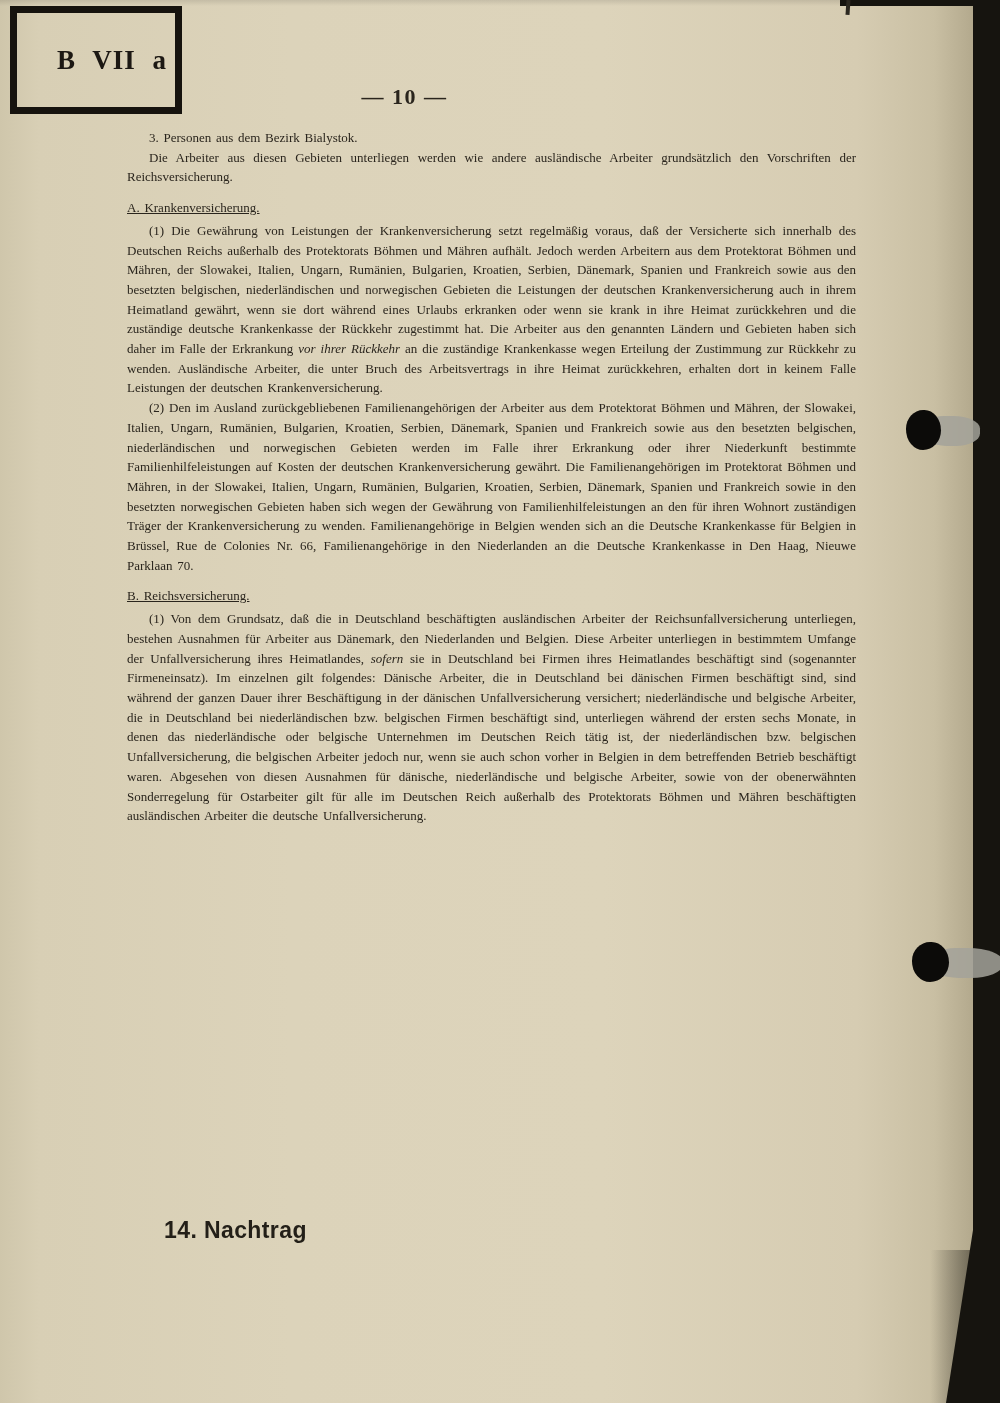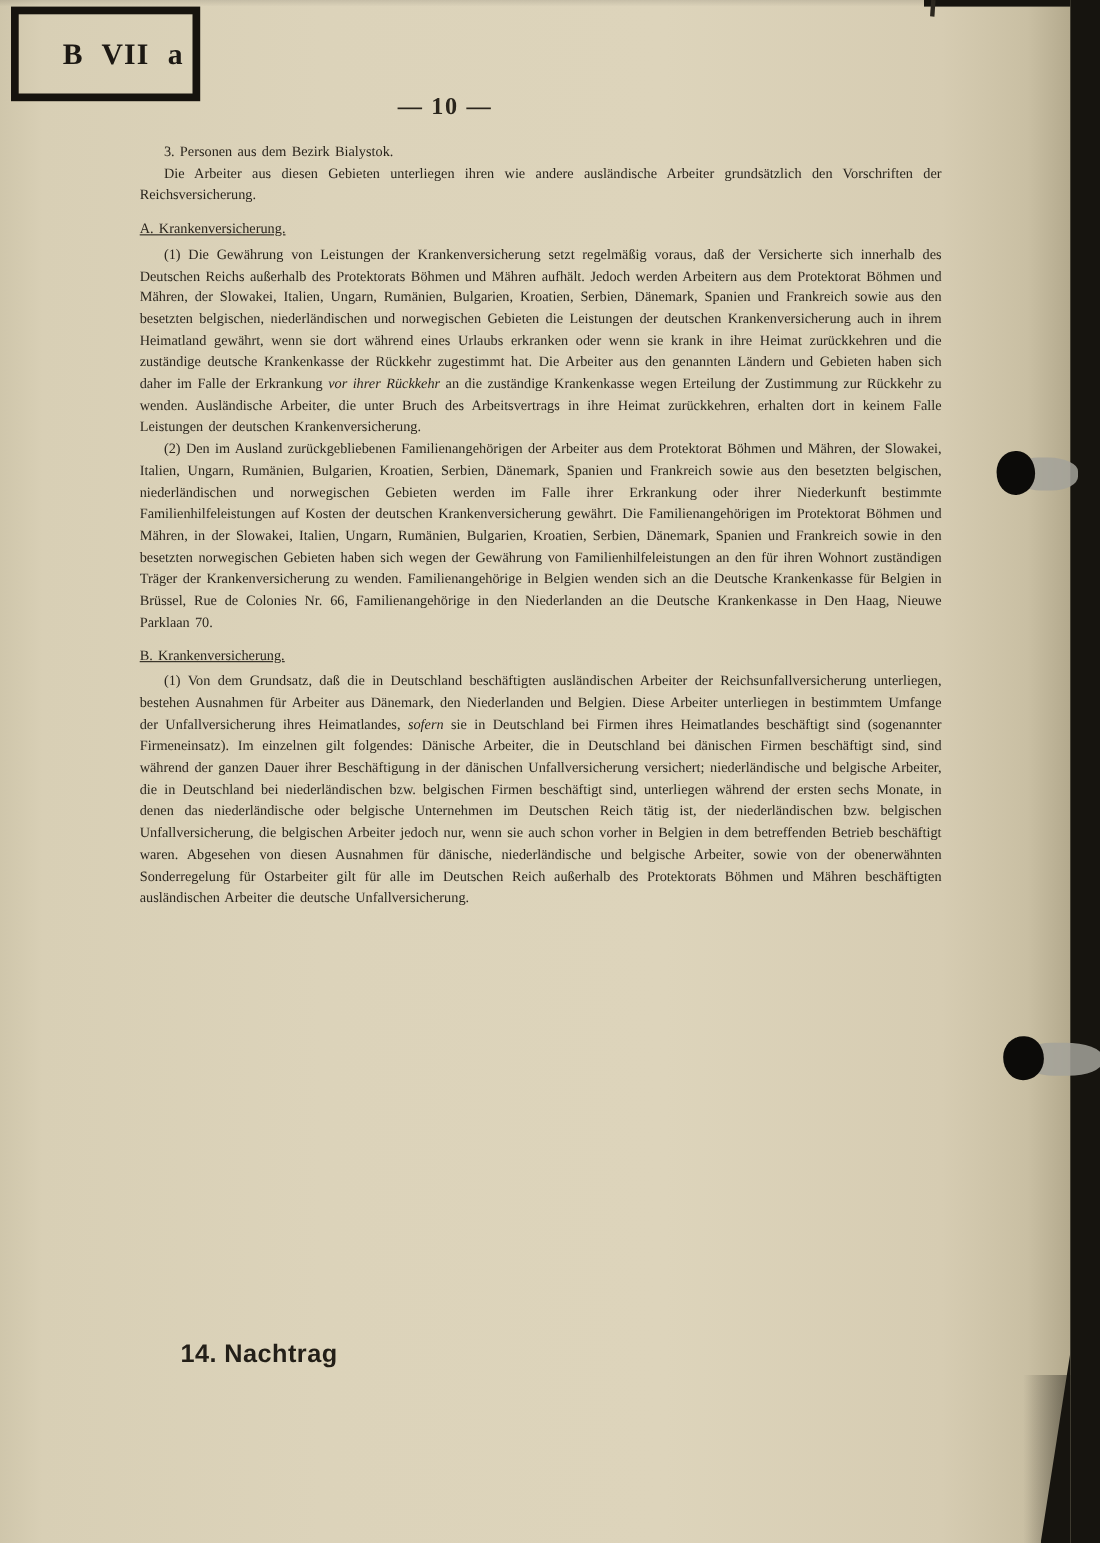--- a/index.html
+++ b/index.html
@@ -27,21 +27,21 @@
         #ddd4bb 62%,
         #d6ccb2 88%,
         #c9bfa3 96%,
         #b3a98d 100%);
   }
 
   
   .stamp-box {
     position: absolute;
     left: 10px; top: 6px;
-    width: 172px; height: 86px;
+    width: 172px; height: 108px;
     border: 7px solid #16130e;
     box-sizing: border-box;
     display: flex;
     align-items: center;
     justify-content: flex-end;
     padding-right: 8px;
   }
   .stamp-text {
     font-family: "Liberation Serif", serif;
     font-weight: bold;
@@ -152,29 +152,29 @@
   <div class="stamp-box">
     <span class="stamp-text">B VII a</span>
   </div>
 
   <div class="page-number">— 10 —</div>
 
   <div class="text-block">
 
     <p class="indent">3.  Personen aus dem Bezirk Bialystok.</p>
 
-    <p class="indent">Die Arbeiter aus diesen Gebieten unterliegen ihren wie andere ausländische Arbeiter grundsätzlich den Vorschriften der Reichsversicherung.</p>
+    <p class="indent">Die Arbeiter aus diesen Gebieten unterliegen werden wie andere ausländische Arbeiter grundsätzlich den Vorschriften der Reichsversicherung.</p>
 
     <p class="heading">A. Krankenversicherung.</p>
 
     <p class="indent"><span>(1) Die Gewährung von Leistungen der Krankenversicherung setzt regelmäßig voraus, daß der Versicherte sich innerhalb des Deutschen Reichs außerhalb des Protektorats Böhmen und Mähren aufhält. Jedoch werden Arbeitern aus dem Protektorat Böhmen und Mähren, der Slowakei, Italien, Ungarn, Rumänien, Bulgarien, Kroatien, Serbien, Dänemark, Spanien und Frankreich sowie aus den besetzten belgischen, niederländischen und norwegischen Gebieten die Leistungen der deutschen Krankenversicherung auch in ihrem Heimatland gewährt, wenn sie dort während eines Urlaubs erkranken oder wenn sie krank in ihre Heimat zurückkehren und die zuständige deutsche Krankenkasse der Rückkehr zugestimmt hat. Die Arbeiter aus den genannten Ländern und Gebieten haben sich daher im Falle der Erkrankung </span><em>vor ihrer Rückkehr</em><span> an die zuständige Krankenkasse wegen Erteilung der Zustimmung zur Rückkehr zu wenden. Ausländische Arbeiter, die unter Bruch des Arbeitsvertrags in ihre Heimat zurückkehren, erhalten dort in keinem Falle Leistungen der deutschen Krankenversicherung.</span></p>
 
     <p class="indent">(2) Den im Ausland zurückgebliebenen Familienangehörigen der Arbeiter aus dem Protektorat Böhmen und Mähren, der Slowakei, Italien, Ungarn, Rumänien, Bulgarien, Kroatien, Serbien, Dänemark, Spanien und Frankreich sowie aus den besetzten belgischen, niederländischen und norwegischen Gebieten werden im Falle ihrer Erkrankung oder ihrer Niederkunft bestimmte Familienhilfeleistungen auf Kosten der deutschen Krankenversicherung gewährt. Die Familienangehörigen im Protektorat Böhmen und Mähren, in der Slowakei, Italien, Ungarn, Rumänien, Bulgarien, Kroatien, Serbien, Dänemark, Spanien und Frankreich sowie in den besetzten norwegischen Gebieten haben sich wegen der Gewährung von Familienhilfeleistungen an den für ihren Wohnort zuständigen Träger der Krankenversicherung zu wenden. Familienangehörige in Belgien wenden sich an die Deutsche Krankenkasse für Belgien in Brüssel, Rue de Colonies Nr. 66, Familienangehörige in den Niederlanden an die Deutsche Krankenkasse in Den Haag, Nieuwe Parklaan 70.</p>
 
-    <p class="heading">B. Krankenversicherung.</p>
+    <p class="heading">B. Reichsversicherung.</p>
 
     <p class="indent"><span>(1) Von dem Grundsatz, daß die in Deutschland beschäftigten ausländischen Arbeiter der Reichsunfallversicherung unterliegen, bestehen Ausnahmen für Arbeiter aus Dänemark, den Niederlanden und Belgien. Diese Arbeiter unterliegen in bestimmtem Umfange der Unfallversicherung ihres Heimatlandes, </span><em>sofern</em><span> sie in Deutschland bei Firmen ihres Heimatlandes beschäftigt sind (sogenannter Firmeneinsatz). Im einzelnen gilt folgendes: Dänische Arbeiter, die in Deutschland bei dänischen Firmen beschäftigt sind, sind während der ganzen Dauer ihrer Beschäftigung in der dänischen Unfallversicherung versichert; niederländische und belgische Arbeiter, die in Deutschland bei niederländischen bzw. belgischen Firmen beschäftigt sind, unterliegen während der ersten sechs Monate, in denen das niederländische oder belgische Unternehmen im Deutschen Reich tätig ist, der niederländischen bzw. belgischen Unfallversicherung, die belgischen Arbeiter jedoch nur, wenn sie auch schon vorher in Belgien in dem betreffenden Betrieb beschäftigt waren. Abgesehen von diesen Ausnahmen für dänische, niederländische und belgische Arbeiter, sowie von der obenerwähnten Sonderregelung für Ostarbeiter gilt für alle im Deutschen Reich außerhalb des Protektorats Böhmen und Mähren beschäftigten ausländischen Arbeiter die deutsche Unfallversicherung.</span></p>
 
   </div>
 
   <div class="footer-label">14. Nachtrag</div>
 
   <div class="smudge smudge-1"></div>
   <div class="punch punch-1"></div>
   <div class="smudge smudge-2"></div>

